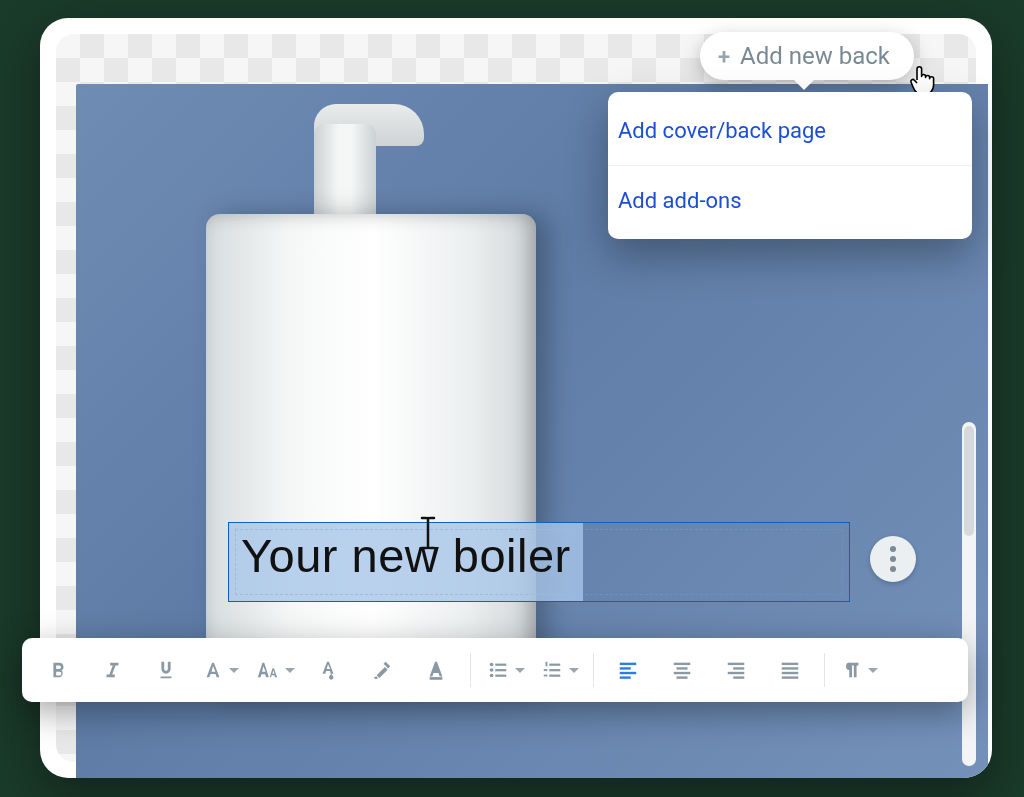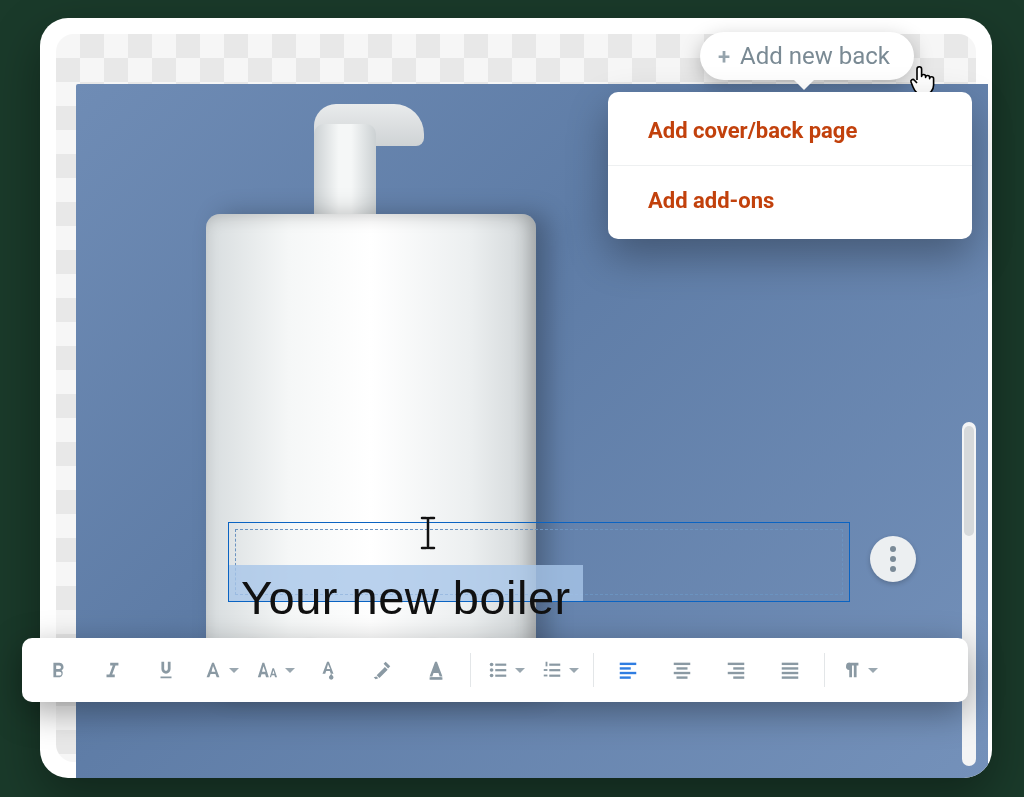--- a/index.html
+++ b/index.html
@@ -100,21 +100,20 @@
     left:0; top:0; right:0; bottom:0;
     padding: 8px 12px 6px 12px;
     font-size: 47px;
     color:#111;
     background: rgba(168,197,232,0.8);
     line-height:1.05;
     font-family: Verdana, Geneva, sans-serif;
     letter-spacing:.5px;
     white-space:nowrap;
     width:max-content;
-    margin-top:42px;
   }
   .ibeam{
     position:absolute;
     left: 378px; top: 498px;
     pointer-events:none;
   }
 
   
   .kebab{
     position:absolute; left:830px; top:518px;
@@ -158,25 +157,24 @@
     position:absolute;
     left:608px;
     top:92px;
     width:364px;
     background:#fff;
     border-radius:10px;
     box-shadow:0 18px 40px rgba(0,0,0,.3);
     padding:4px 0;
   }
   .menu-item{
-    padding:22px 40px;
+    padding:22px 10px;
     font-size:22px;
-    color:#c2410c;
+    color:#1d4ed8;
     cursor:pointer;
-    font-weight:bold;
   }
   .menu-item + .menu-item{ border-top:1px solid #eef0f1;}
 
   
   .vscroll{
     position:absolute;
     right:16px;
     top:404px;
     width:14px;
     height:344px;

